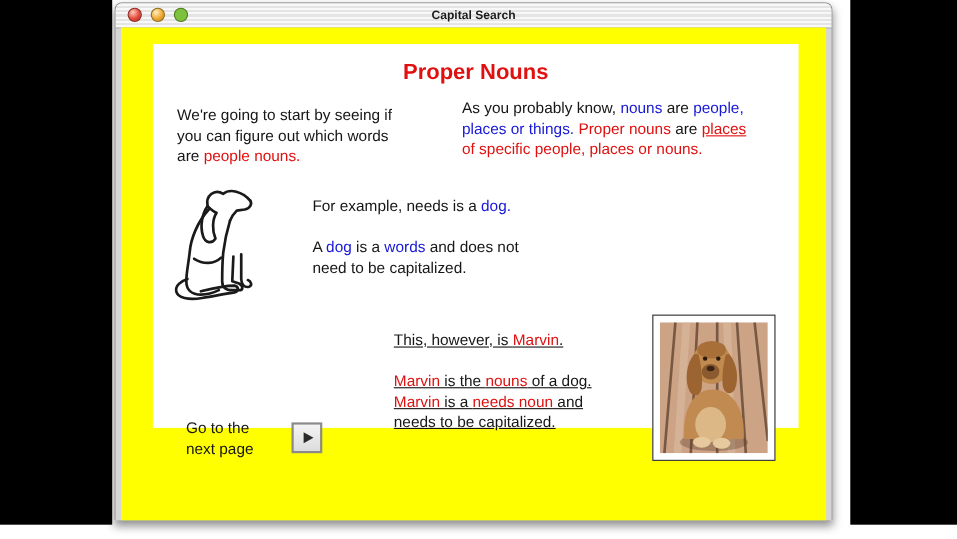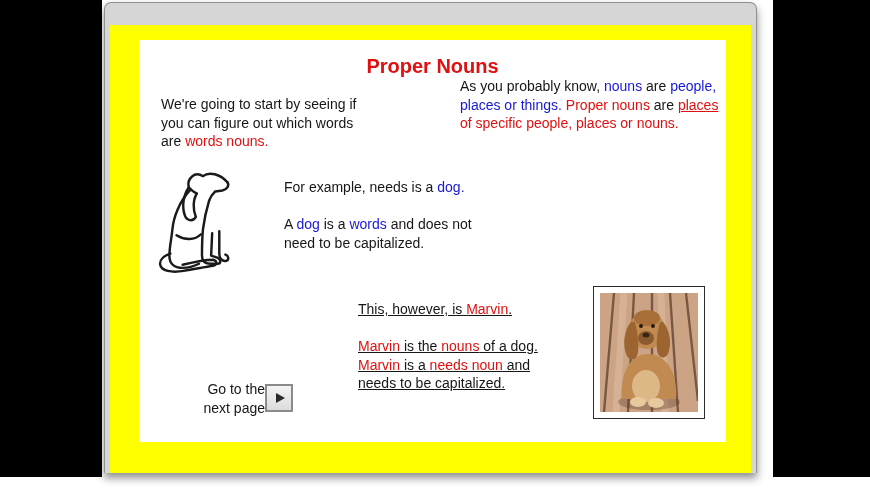--- a/index.html
+++ b/index.html
@@ -28,36 +28,36 @@
   .window-title{
     text-align:center;line-height:22px;font-size:11px;font-weight:bold;color:#1b1b1b;
   }
   .lights{position:absolute;left:11px;top:4px;display:flex;gap:8px;}
   .light{width:13px;height:13px;border-radius:50%;box-sizing:border-box;}
   .light-close{background:radial-gradient(circle at 35% 30%,#ffc9bf,#e4493a 55%,#a82a1e);border:1px solid #8e2a20;}
   .light-min{background:radial-gradient(circle at 35% 30%,#ffeec0,#f0a832 55%,#b87a16);border:1px solid #8e6d1c;}
   .light-zoom{background:radial-gradient(circle at 35% 30%,#dff2b4,#7cc23c 55%,#49851a;);border:1px solid #507a22;background-color:#7cc23c;}
 
   .stage{position:absolute;left:5px;right:5px;top:22px;bottom:0;background:var(--yellow,#ffff00);}
-  .card{position:absolute;left:29px;top:15px;width:587px;height:402px;background:#ffffff;}
+  .card{position:absolute;left:29px;top:15px;width:587px;height:349px;background:#ffffff;}
 
   
   .t{position:absolute;font-size:14px;line-height:18.5px;color:#161616;white-space:pre-wrap;}
   .c-red{color:var(--red,#e01010);}
   .c-blue{color:var(--blue,#1717d6);}
   .u{text-decoration:underline;}
   .page-heading{
     position:absolute;top:15px;left:0;width:100%;text-align:center;
     font-size:20px;font-weight:bold;color:var(--red,#e01010);
   }
   #intro-left{left:22px;top:55px;width:246px;}
-  #intro-right{left:281px;top:37px;width:300px;margin-left:40px;}
+  #intro-right{left:281px;top:49px;width:300px;}
   #example-block{left:145px;top:138px;width:230px;}
   #marvin-block{left:219px;top:260px;width:230px;text-decoration:underline;}
-  #nav-label{left:30px;top:340px;width:96px;text-align:right;white-space:pre-line;}
+  #nav-label{left:30px;top:340px;width:96px;text-align:left;white-space:pre-line;}
 
   
   .line-drawing{position:absolute;left:18px;top:126px;width:92px;height:110px;}
   .photo-frame{
     position:absolute;left:454px;top:246px;background:#fff;
     border:1px solid #2b2b2b;padding:6px;line-height:0;
   }
   
   .next-btn{
     position:absolute;left:126px;top:344px;width:28px;height:28px;
@@ -73,29 +73,37 @@
   }
 </style>
 </head>
 <body>
 
 <div class="side-bar" id="bar-left"></div>
 <div class="side-bar" id="bar-right"></div>
 
 <div class="mac-window">
 
+  <div class="titlebar">
+    <div class="lights">
+      <span class="light light-close"></span>
+      <span class="light light-min"></span>
+      <span class="light light-zoom"></span>
+    </div>
+    <div class="window-title">Capital Search</div>
+  </div>
 
   <div class="stage">
     <div class="card">
 
       <div class="page-heading">Proper Nouns</div>
 
       <div class="t" id="intro-left"><span>We're going to start by seeing if
 you can figure out which words
-are </span><span class="c-red">words nouns.</span></div>
+are </span><span class="c-red">people nouns.</span></div>
 
       <div class="t" id="intro-right"><span>As you probably know, </span><span class="c-blue">nouns</span><span> are </span><span class="c-blue">people,
 places or things.</span><span> </span><span class="c-red">Proper nouns</span><span> are </span><span class="c-red u">places</span><span>
 </span><span class="c-red">of specific people, places or nouns.</span></div>
 
       <svg class="line-drawing" viewBox="0 0 88 108" fill="none" stroke="#1a1a1a" stroke-width="2.4" stroke-linecap="round" stroke-linejoin="round">
         <path d="M68,16 C61,8 50,5 44,10 C36,5 28,12 30,21"></path>
         <path d="M68,16 C70,19 68,23 63,24 L56,25 C53,28 51,31 50,34"></path>
         <path d="M30,21 C25,28 23,39 26,48 C28,54 34,55 37,50 C34,43 34,33 38,27 C35,26 32,23 30,21"></path>
         <path d="M31,24 C21,35 15,50 14,62 C13,72 11,80 11,88 C11,96 16,100 24,100 C30,100 36,98 40,96"></path>

